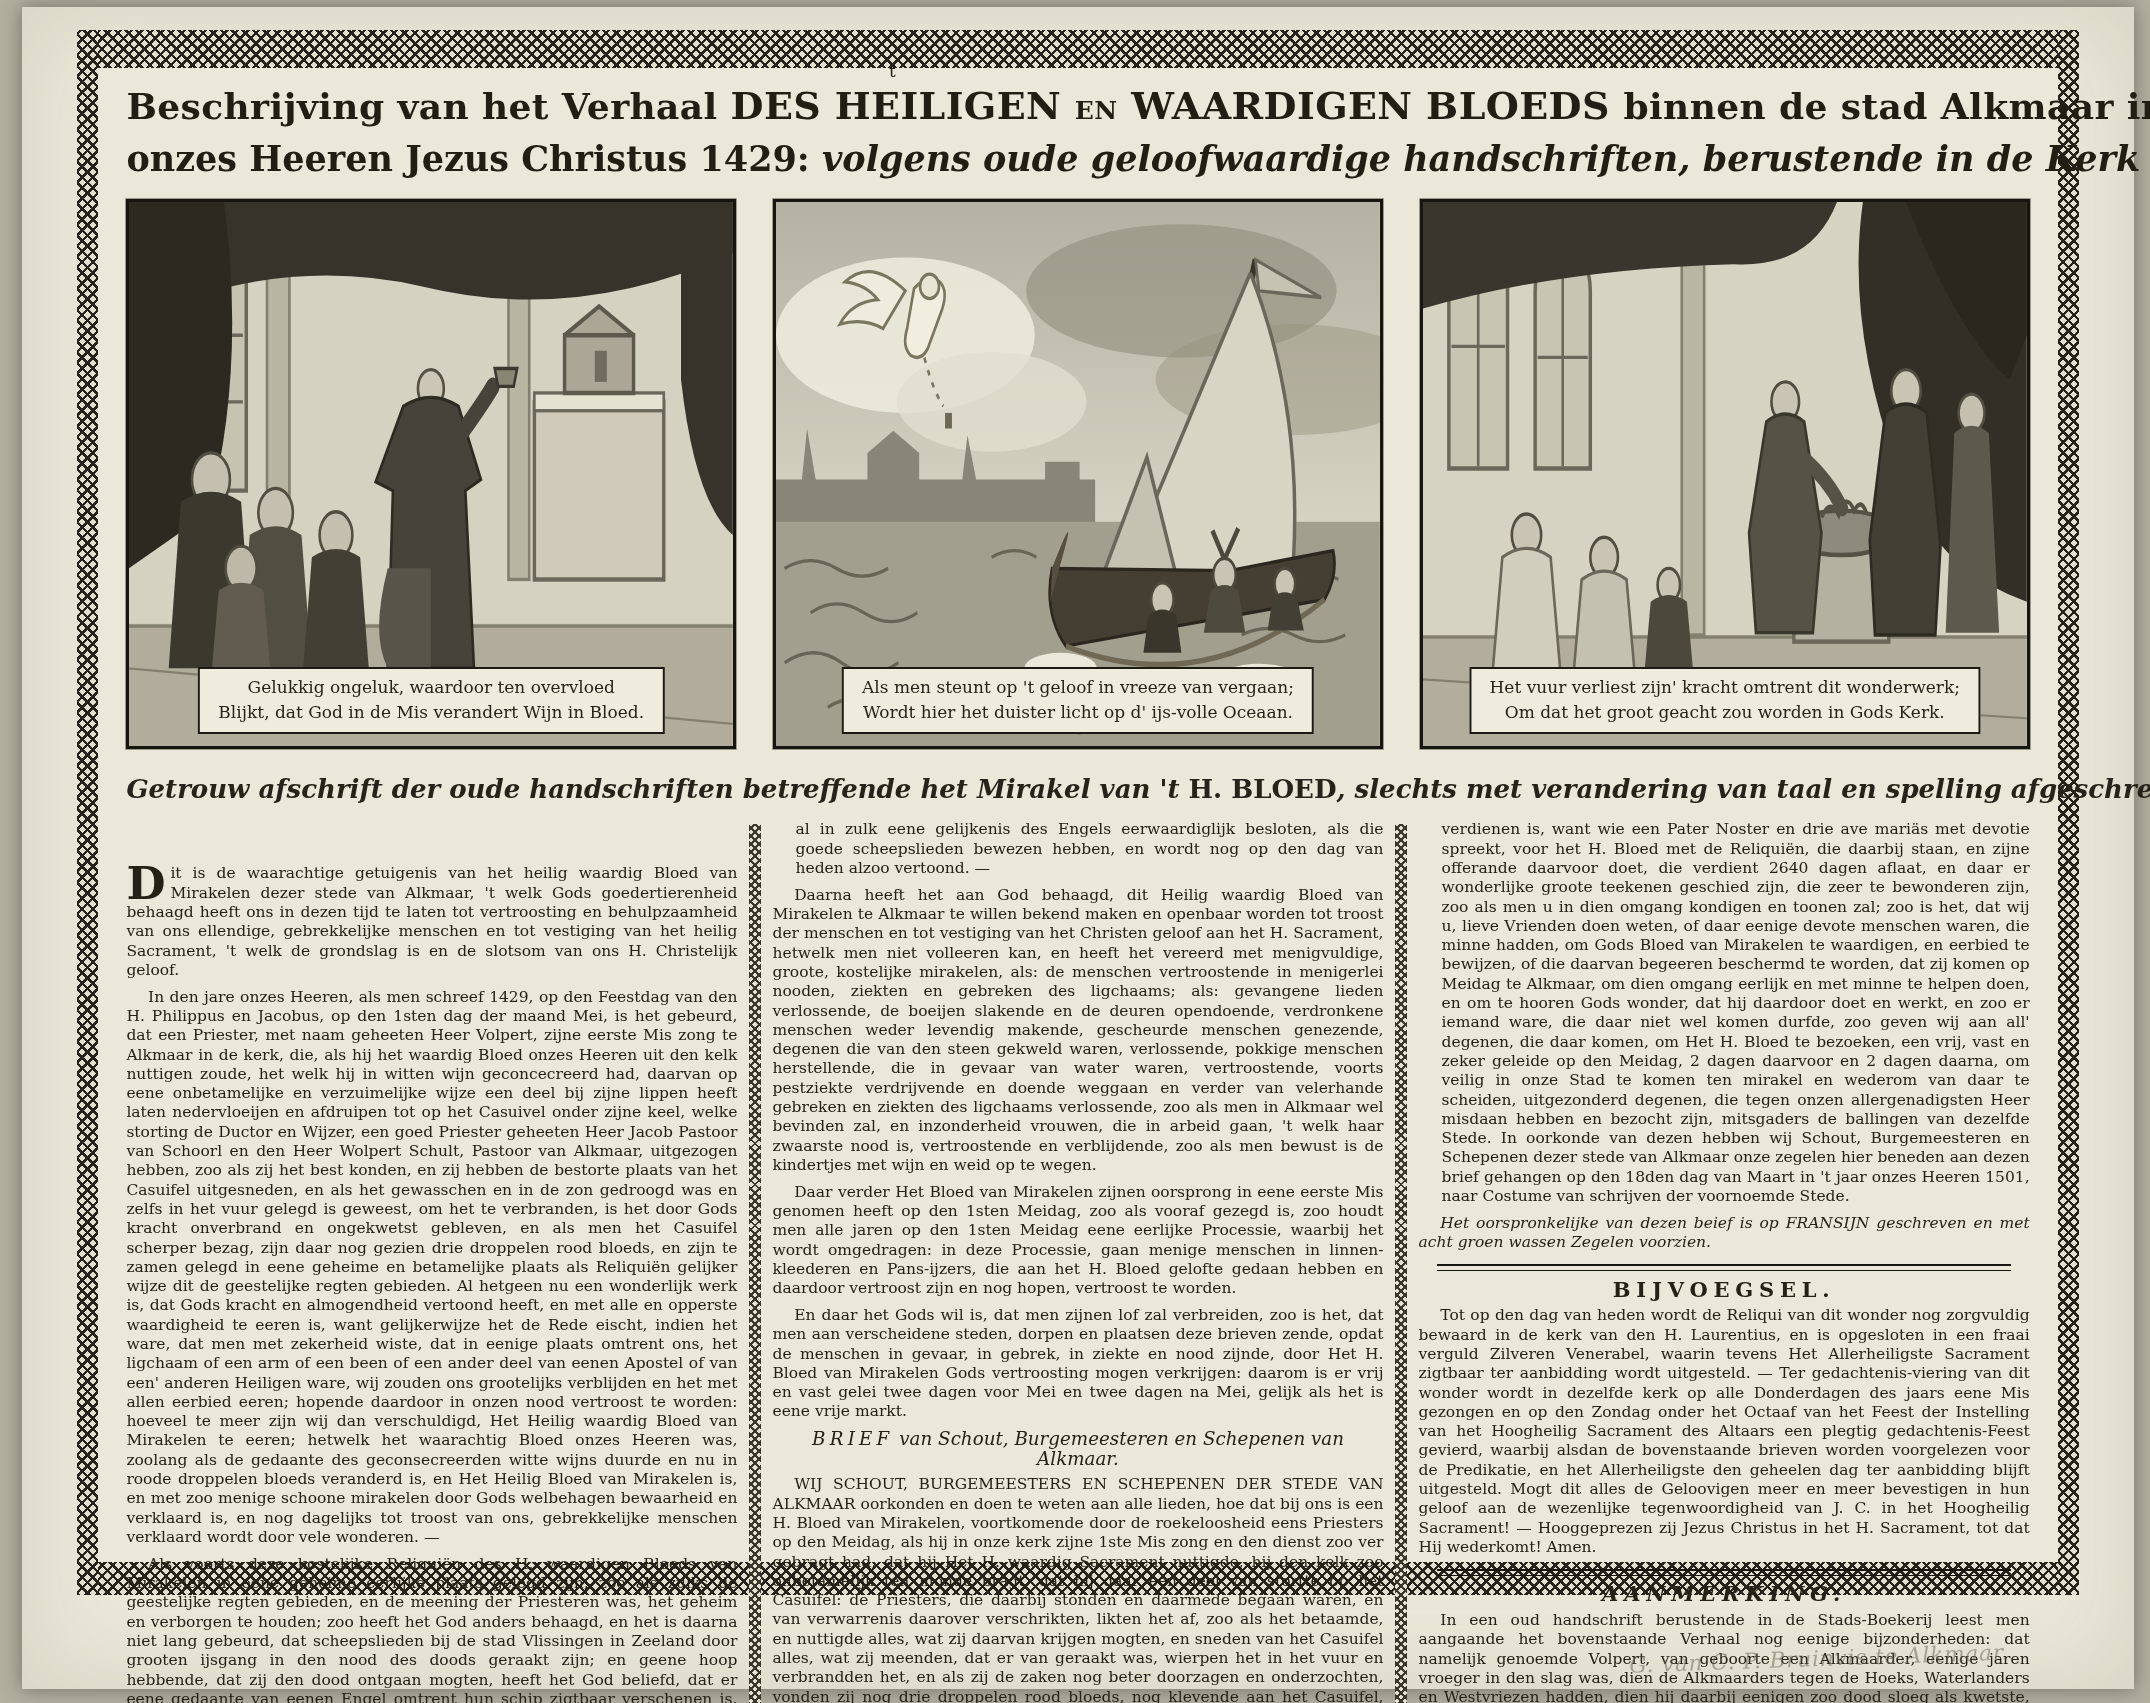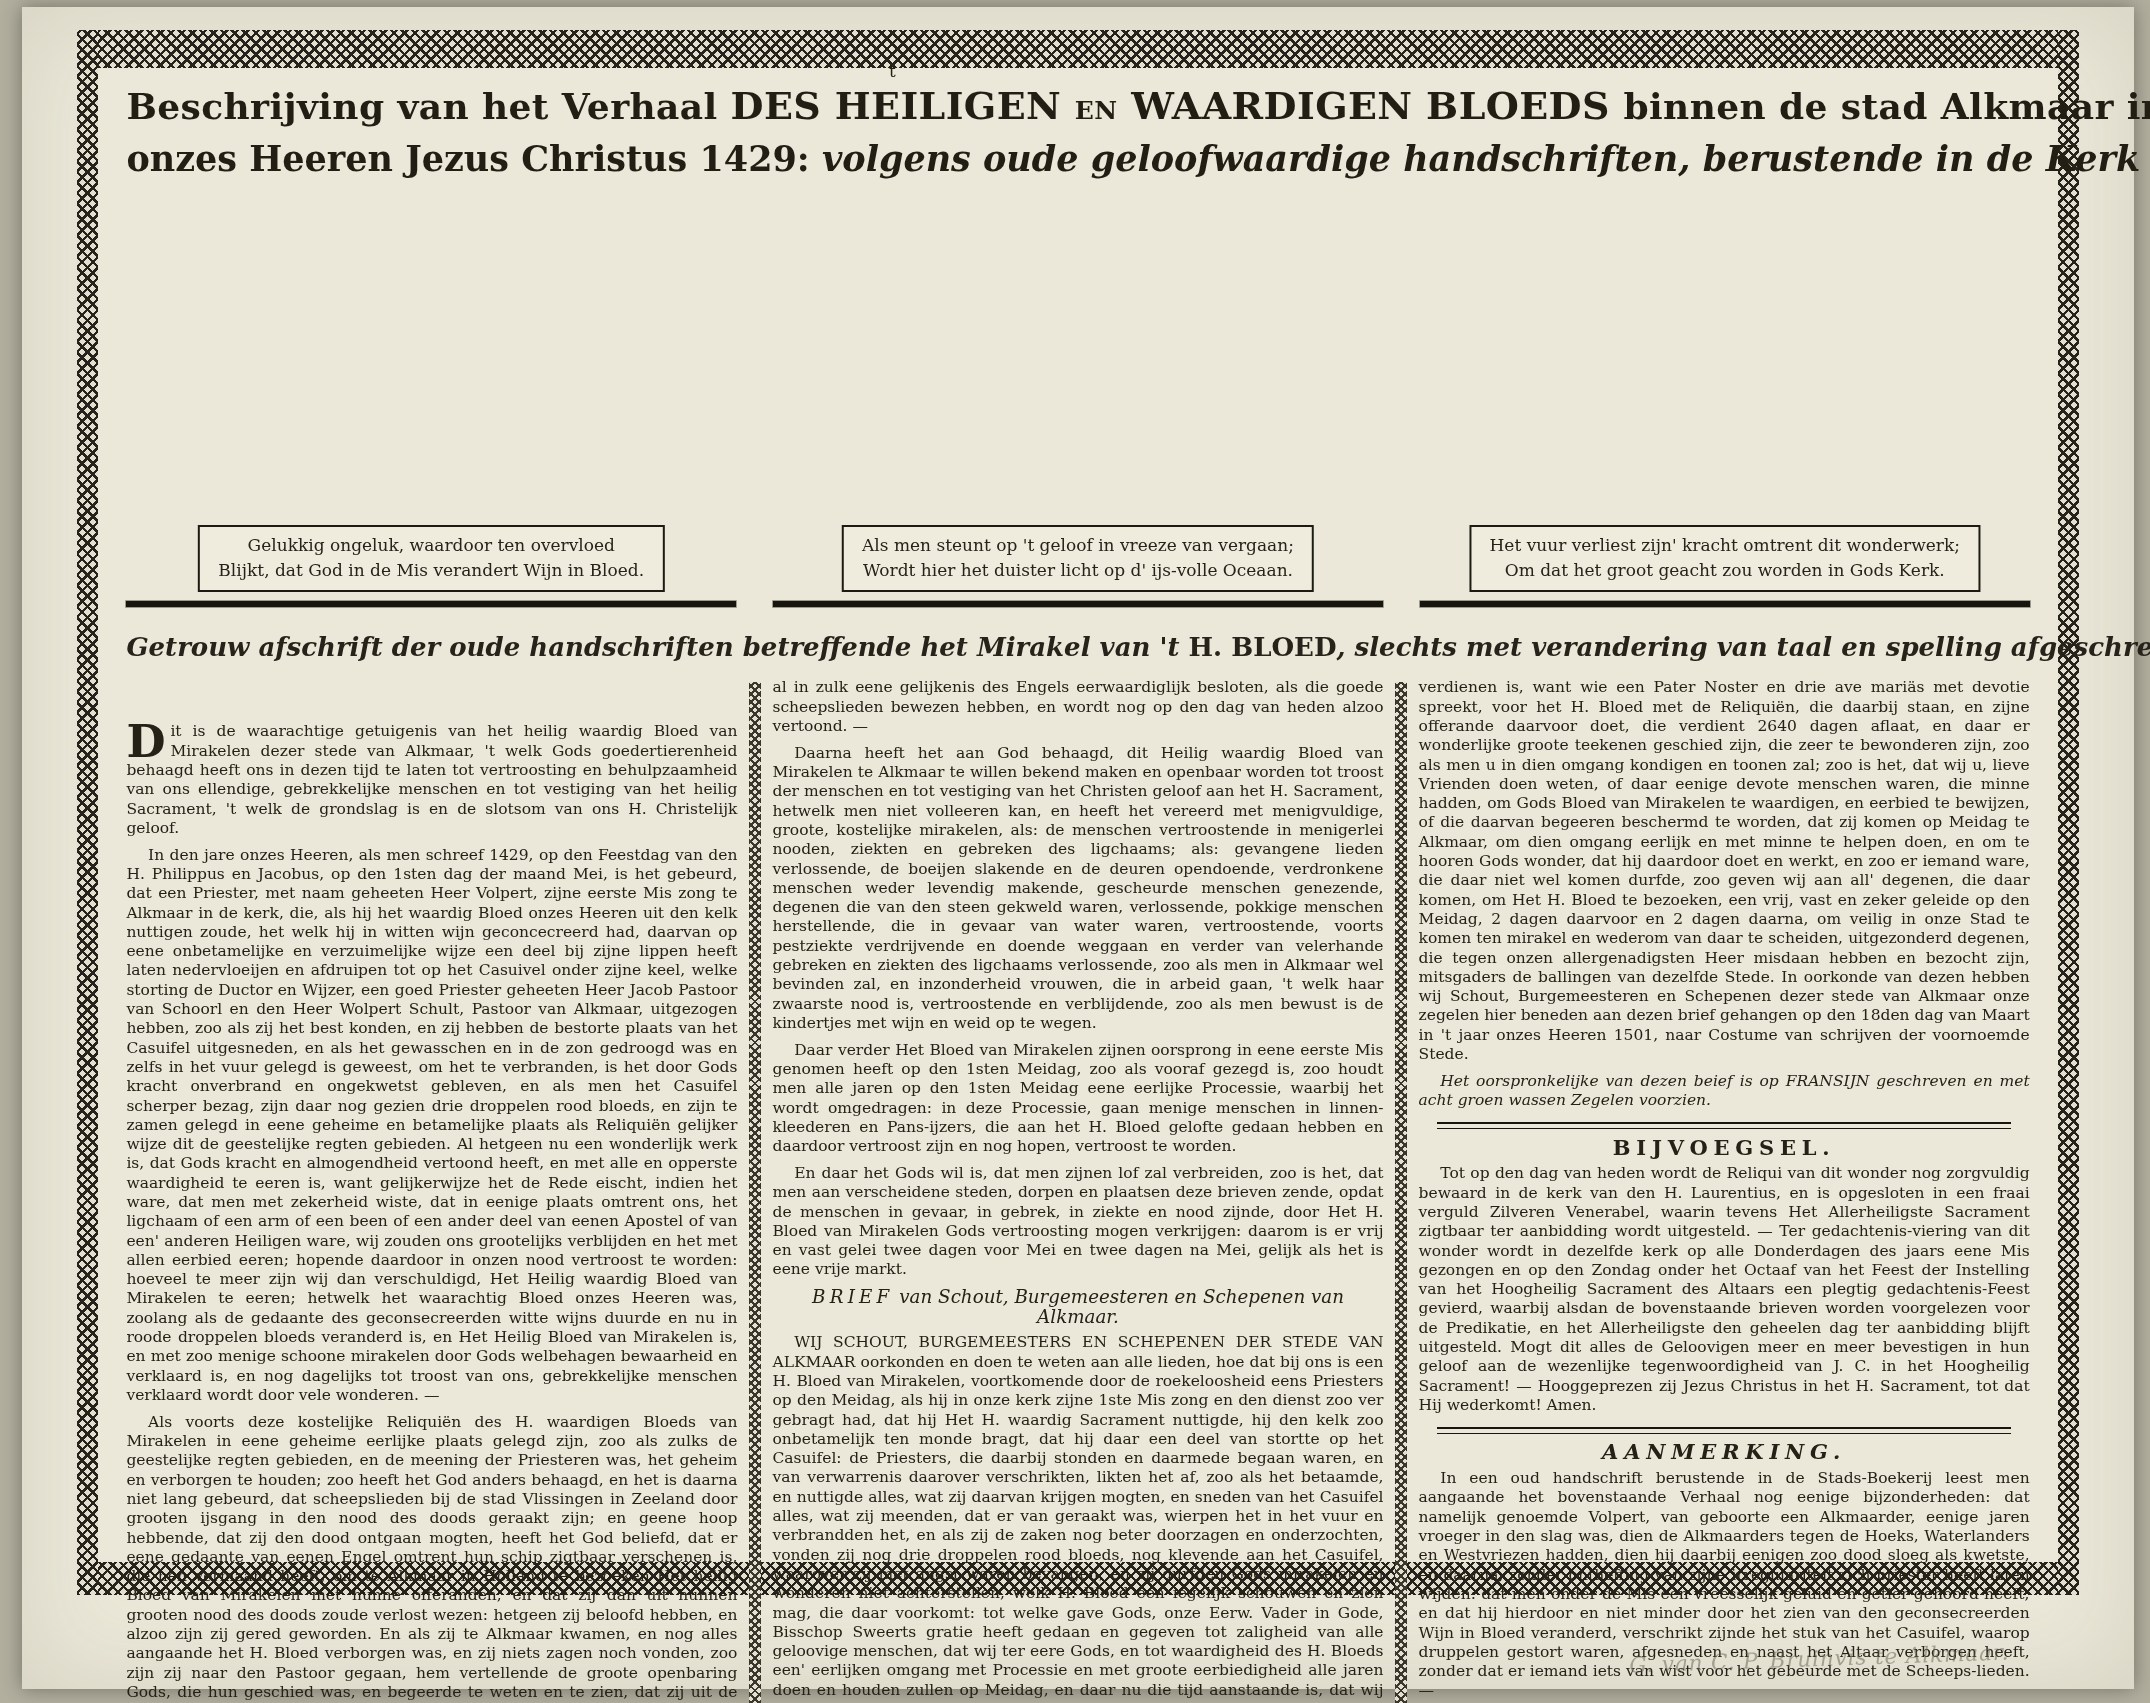--- a/index.html
+++ b/index.html
@@ -38,21 +38,21 @@
   .t1 .big{font-size:38px;}
   .t1 .mid{font-size:25px;}
   .t2{ text-align:center;font-weight:bold;font-size:35px;margin-top:10px;white-space:nowrap;}
   .it{font-style:italic;}
   .corr-wrap{position:relative;}
   .corr{position:absolute;left:46%;top:-21.7px;font-size:16.7px;font-weight:normal;}
   .subtitle{ text-align:center;font-weight:bold;font-size:17.5px;letter-spacing:2.1px;
        margin-top:16.7px;}
 
   
-  .paintings{display:flex;gap:37px;margin-top:20px;height:408px;align-items:flex-end;}
+  .paintings{display:flex;gap:37px;margin-top:20px;height:550px;}
   .panel{flex:1;position:relative;border:3.3px solid #17150f;background:#d7d3c4;
          box-shadow:0 0 0 0.8px #8b8776;}
   .panel svg{position:absolute;inset:0;width:100%;height:100%;}
   .caption{
     position:absolute;left:50%;bottom:11.7px;transform:translateX(-50%);
     background:#efecdd;border:2.5px solid #1c1a12;
     padding:6.7px 18.3px;text-align:center;font-size:17px;line-height:25px;
     white-space:nowrap;color:#27231a;
   }
 
@@ -67,21 +67,21 @@
   .cols{display:flex;align-items:stretch;}
   .col{flex:1;font-size:15.5px;line-height:19.3px;text-align:justify;color:#262116;}
   .colsep{
     width:11.7px;margin:3.3px 11.7px 0 11.7px;
     background-color:#e4e0d0;
     background-image:
       repeating-linear-gradient(45deg,#3b372c 0 2.1px,rgba(0,0,0,0) 2.1px 5.8px),
       repeating-linear-gradient(-45deg,#3b372c 0 2.1px,rgba(0,0,0,0) 2.1px 5.8px);
   }
   .col p{margin:0 0 7.5px 0;text-indent:21.7px;}
-  .col p.cont{text-indent:0;}
+  .col p.cont{text-indent:0;margin-left:23px;}
   .col p.dropcap{text-indent:0;margin-top:44px;}
   .col p.dropcap::first-letter{
     font-size:45px;float:left;line-height:35px;padding:1.7px 5px 0 0;font-weight:bold;
   }
   .brief-heading{
     text-align:center;font-style:italic;font-size:18.3px;margin:15px 0 11.7px;text-indent:0!important;
   }
   .brief-heading .sp{letter-spacing:4.2px;margin-top:22px;}
   .h-center{
     text-align:center;font-weight:bold;font-size:21px;letter-spacing:5.8px;

